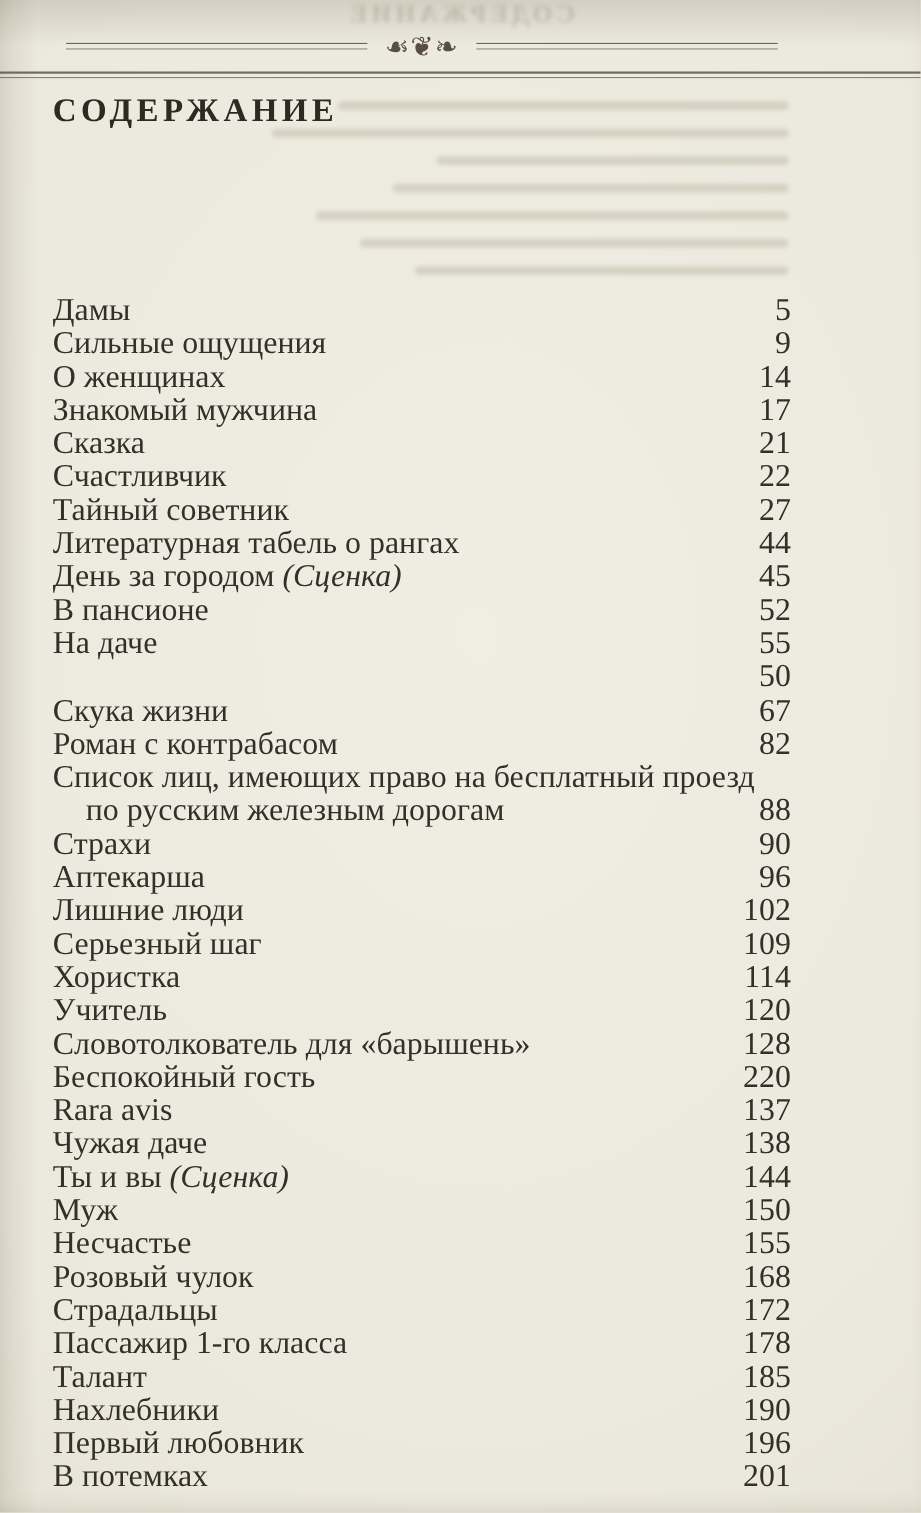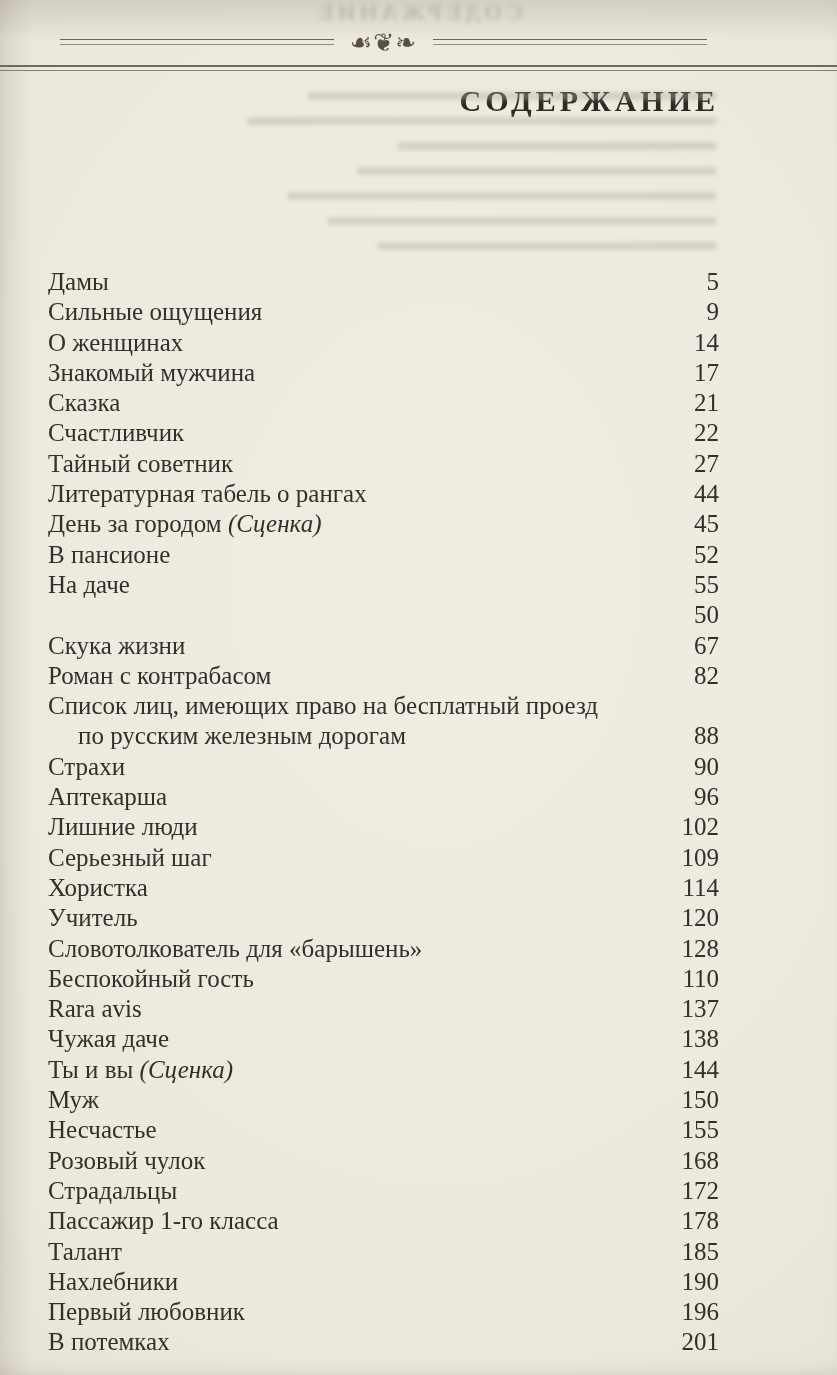--- a/index.html
+++ b/index.html
@@ -94,32 +94,32 @@
     border-top: 2.6px solid rgba(93,86,74,.85);
     border-bottom: 1.4px solid rgba(93,86,74,.7);
   }
 
   .title {
     margin: 12px 0 0 0;
     font-size: 30px;
     line-height: 36px;
     font-weight: 700;
     letter-spacing: 4px;
-    text-align: right;
+    text-align: left;
     color: #2d2923;
   }
 
   
   .toc {
     margin-top: 148px;
   }
   .toc-row {
     display: flex;
     align-items: flex-end;
-    font-size: 25px;
+    font-size: 29px;
     line-height: 30.3px;
     color: #33302a;
   }
   .toc-row.indent .entry-title {
     padding-left: 30px;
   }
   .entry-title em {
     font-style: italic;
     font-family: Liberation Serif, serif;
   }
@@ -272,21 +272,21 @@
         <span class="pagenum">120</span>
       </div>
       <div class="toc-row">
         <span class="entry-title">Словотолкователь для «барышень»</span>
         <span class="leader"></span>
         <span class="pagenum">128</span>
       </div>
       <div class="toc-row">
         <span class="entry-title">Беспокойный гость</span>
         <span class="leader"></span>
-        <span class="pagenum">110</span>
+        <span class="pagenum">220</span>
       </div>
       <div class="toc-row">
         <span class="entry-title">Rara avis</span>
         <span class="leader"></span>
         <span class="pagenum">137</span>
       </div>
       <div class="toc-row">
         <span class="entry-title">Чужая даче</span>
         <span class="leader"></span>
         <span class="pagenum">138</span>

